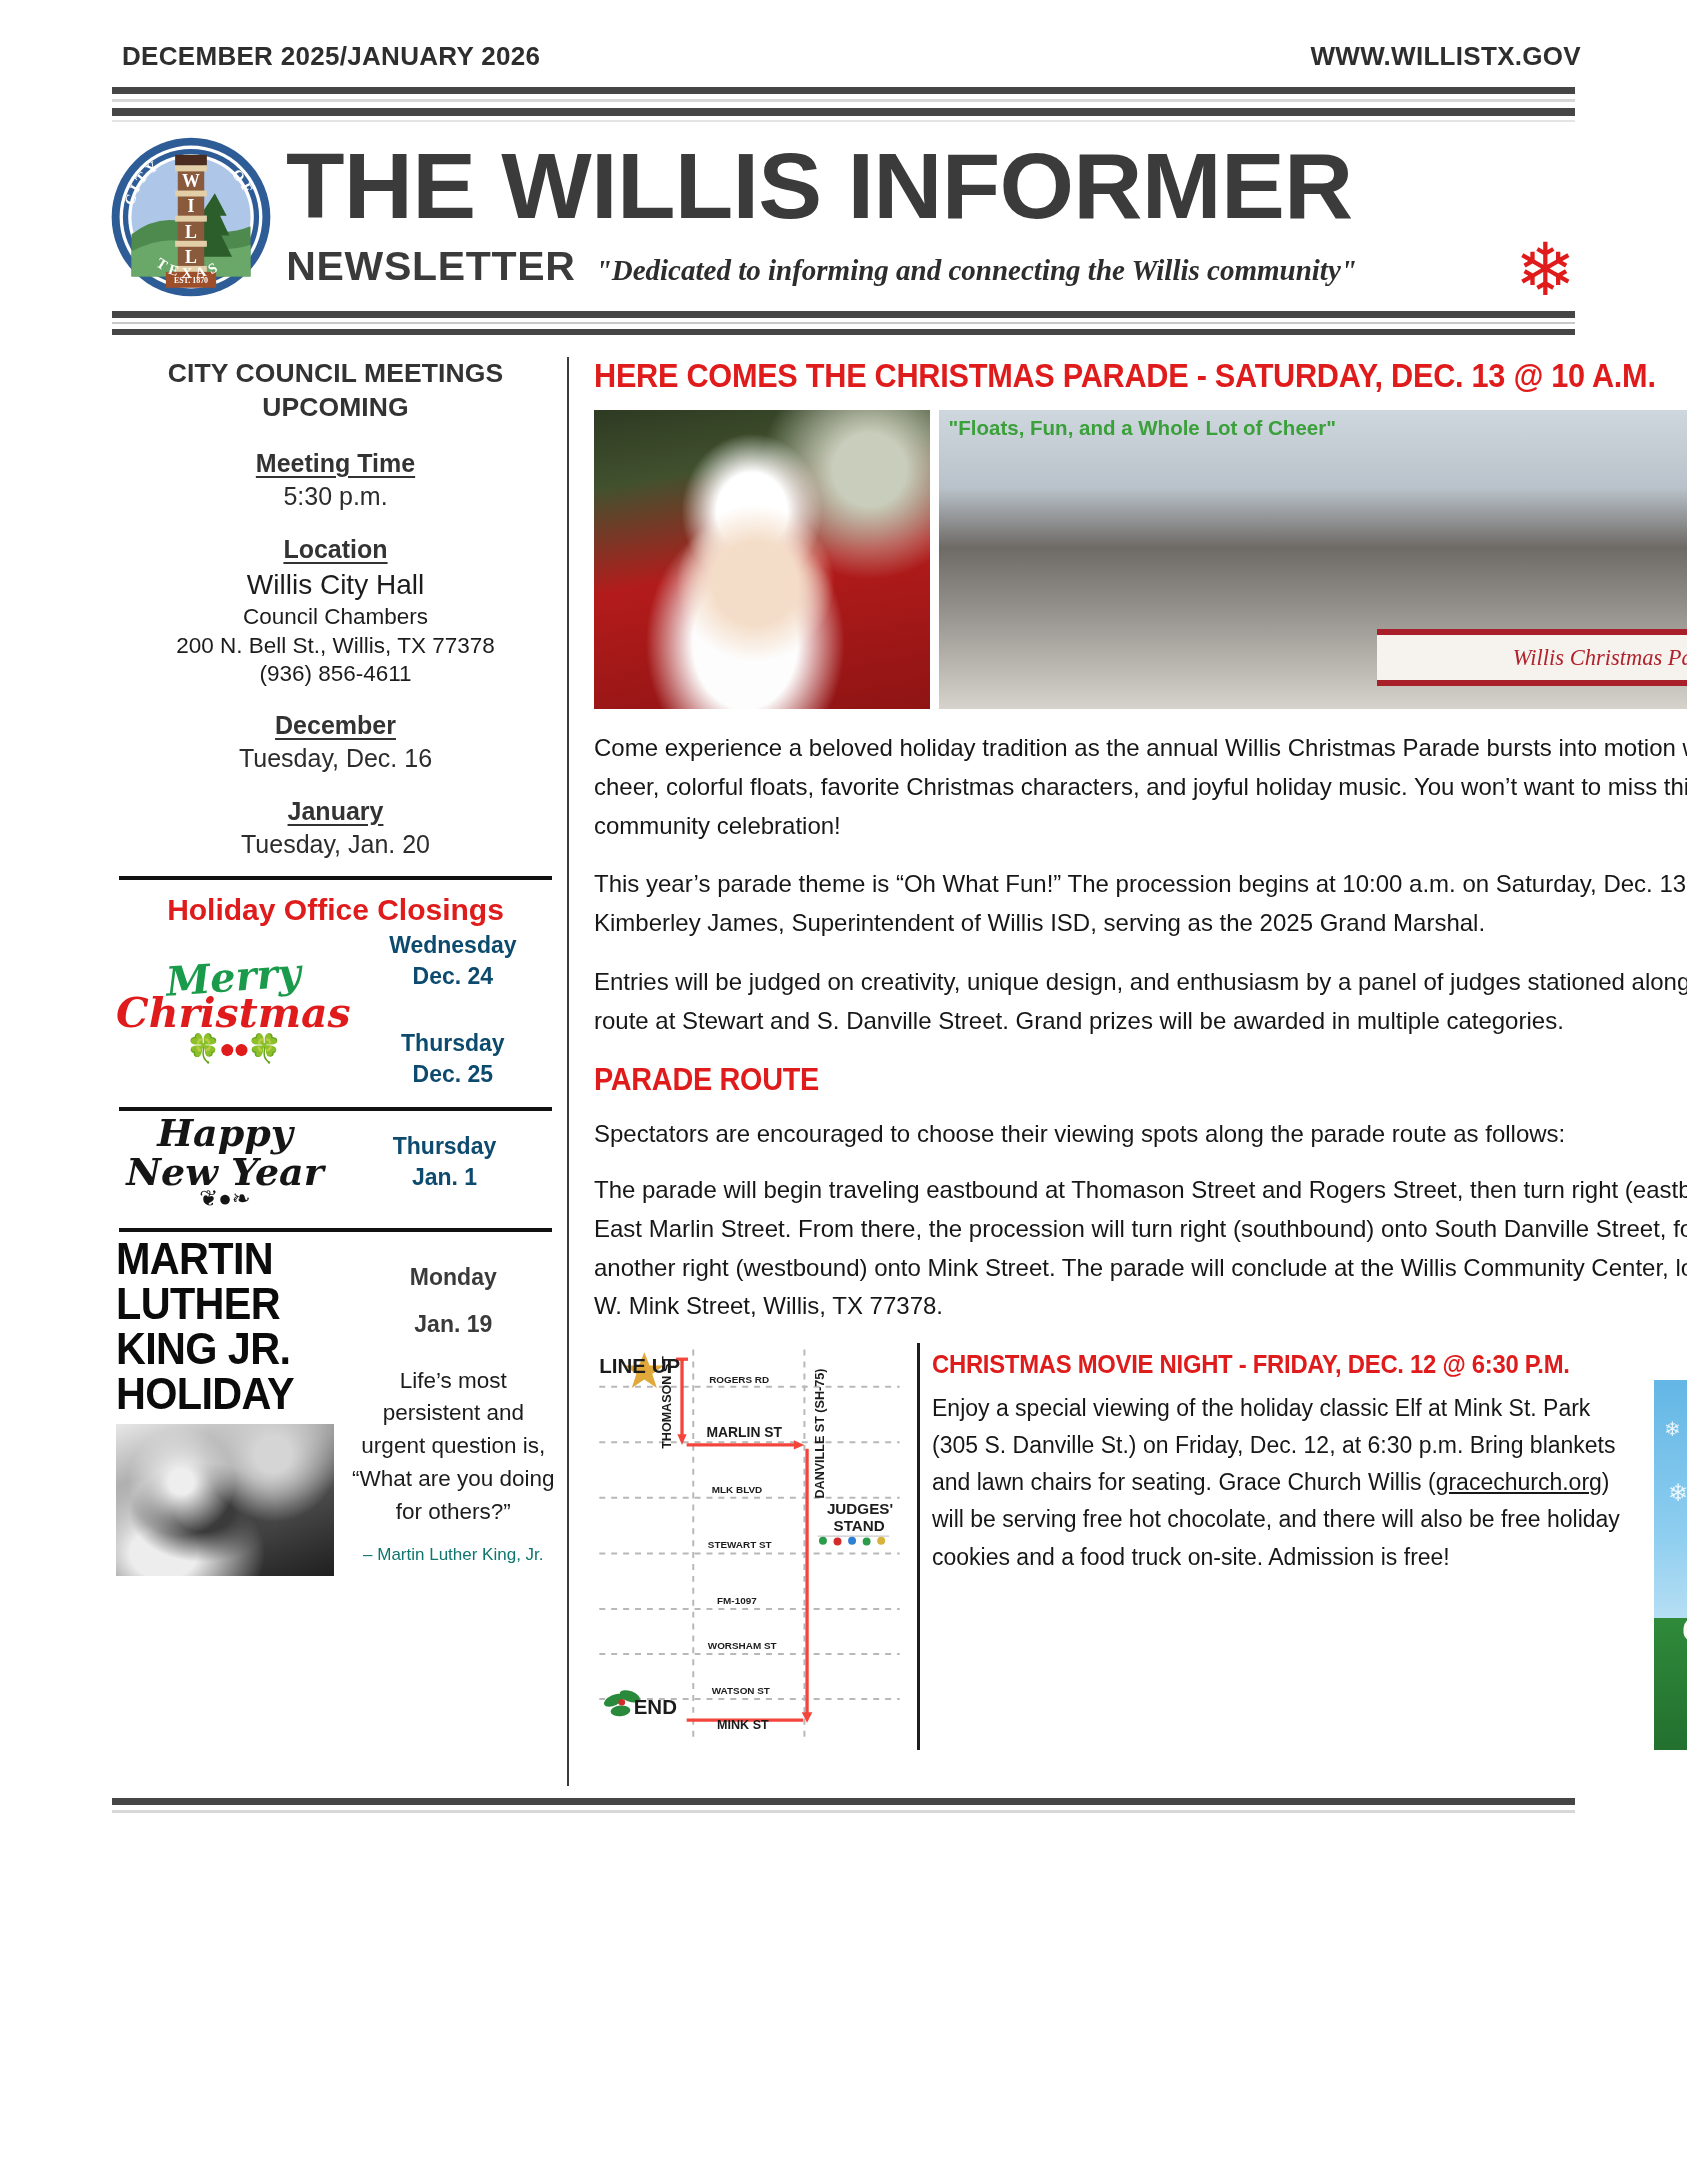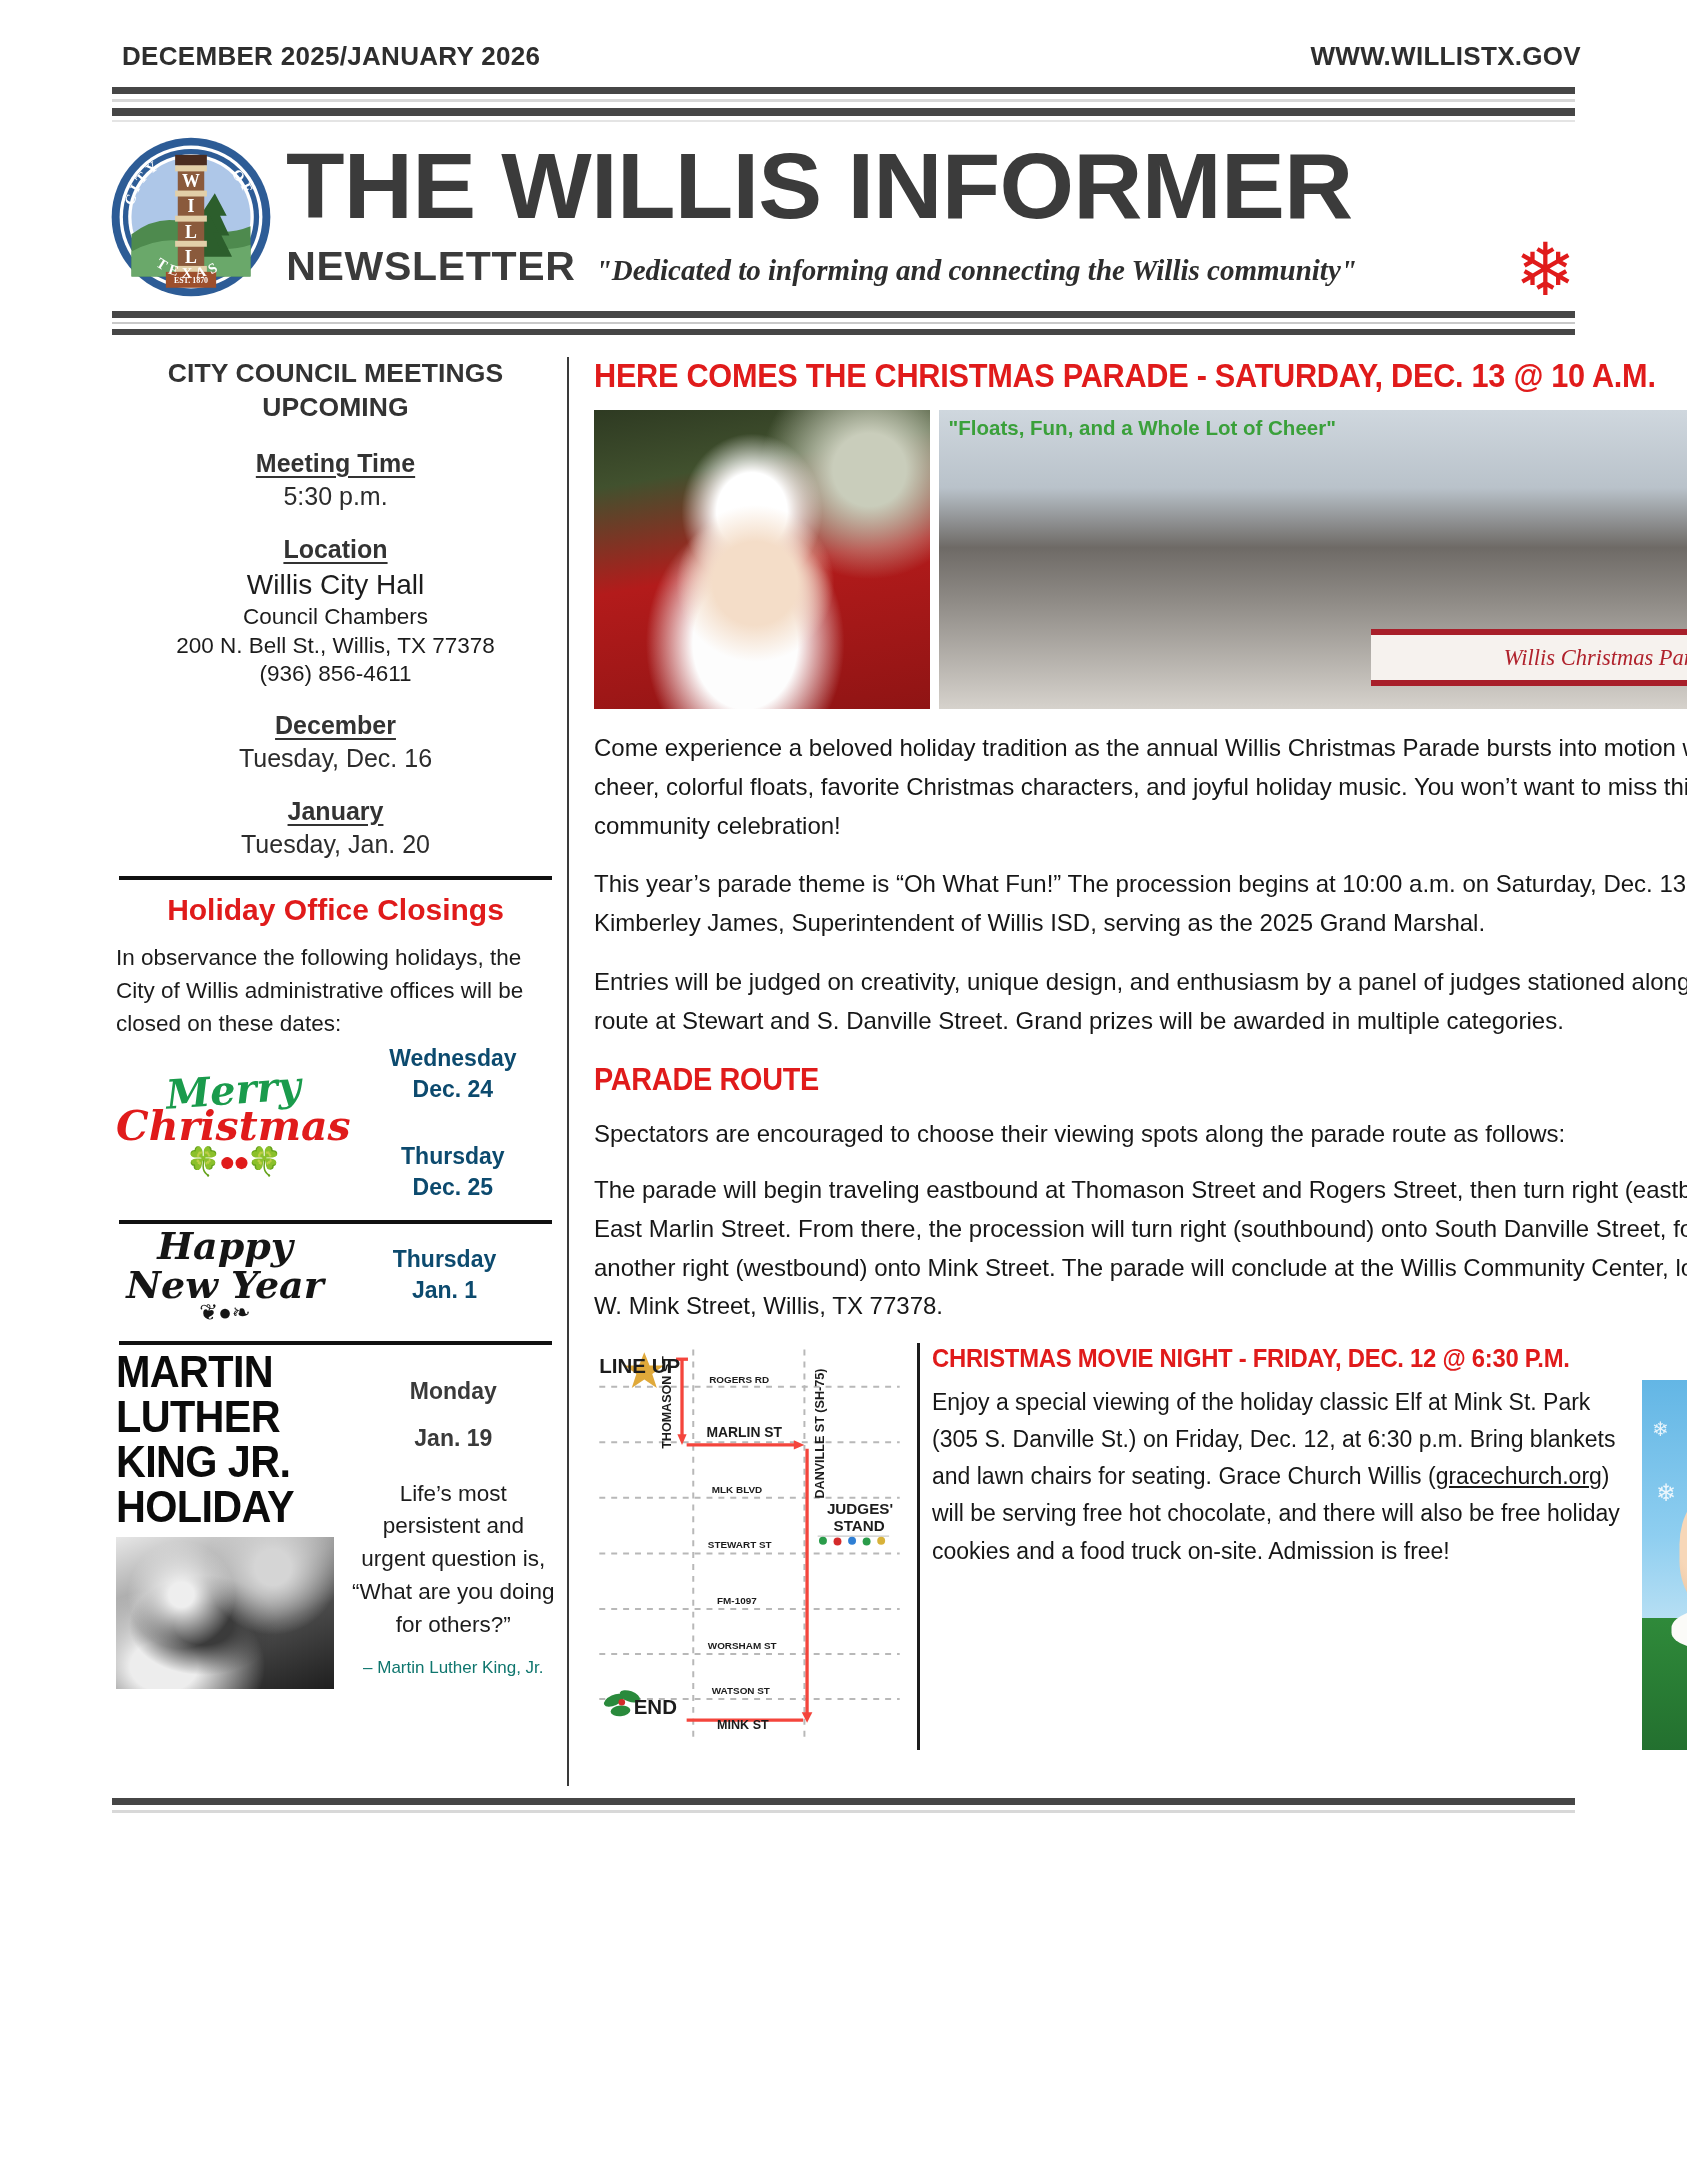--- a/index.html
+++ b/index.html
@@ -196,21 +196,21 @@
   .body-p {
     font-size: 24px; line-height: 1.62; color: #171717;
     margin-top: 20px;
   }
   .body-p.tight { margin-top: 17px; }
 
   
   .bottom-row { display: flex; margin-top: 17px; }
   .map-box { width: 311px; flex: 0 0 311px; position: relative; height: 397px; }
   .movie-box { flex: 1; padding-left: 12px; border-left: 3.3px solid #1d1d1d; margin-left: 12px; display: flex; }
-  .movie-text { flex: 1; padding-right: 1px; }
+  .movie-text { flex: 1; padding-right: 13px; margin-top: 6px; }
   .movie-head {
     font-size: 26.5px; font-weight: 800; color: #e01b1b;
     letter-spacing: -0.3px; white-space: nowrap;
     transform: scaleX(0.9); transform-origin: left center;
   }
   .movie-body { font-size: 23px; line-height: 1.62; color: #171717; margin-top: 9.3px; }
   .movie-body u { text-decoration: underline; }
   .elf-poster {
     flex: 0 0 198px; height: 370px; margin-top: 37px;
     position: relative; overflow: hidden;
@@ -331,21 +331,20 @@
         <div class="sb-sub">December</div>
         <div class="sb-val">Tuesday, Dec. 16</div>
 
         <div class="sb-sub">January</div>
         <div class="sb-val">Tuesday, Jan.  20</div>
       </div>
 
       <div class="sb-divider"></div>
 
       <div class="holiday-title">Holiday Office Closings</div>
-      <div class="holiday-body">In observance the following holidays, the City of Willis administrative offices will be closed on these dates:</div>
 
       <div class="closing-row">
         <div class="closing-art">
           <div class="xmas-script">
             <span class="xmas-merry">Merry</span>
             <span class="xmas-christmas">Christmas</span>
             <div class="holly">🍀<span class="berry">●●</span>🍀</div>
           </div>
         </div>
         <div class="closing-dates">

